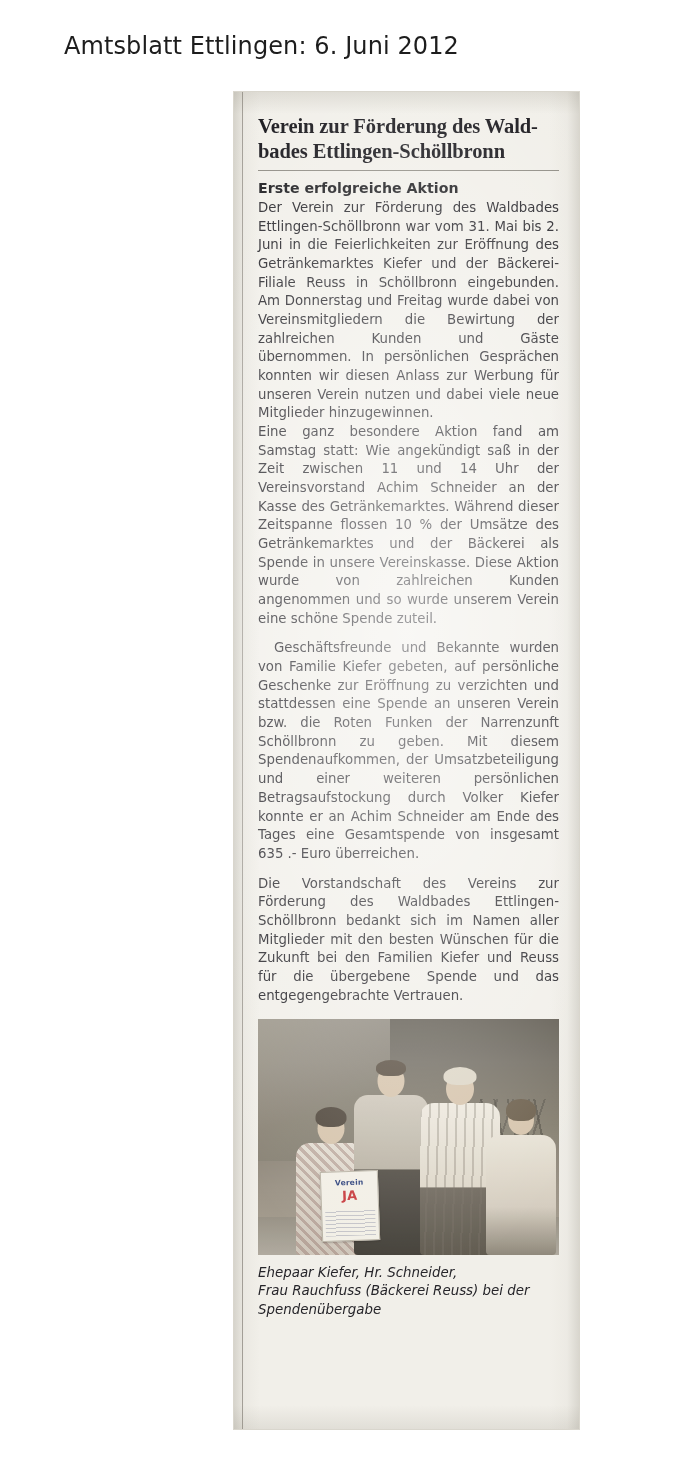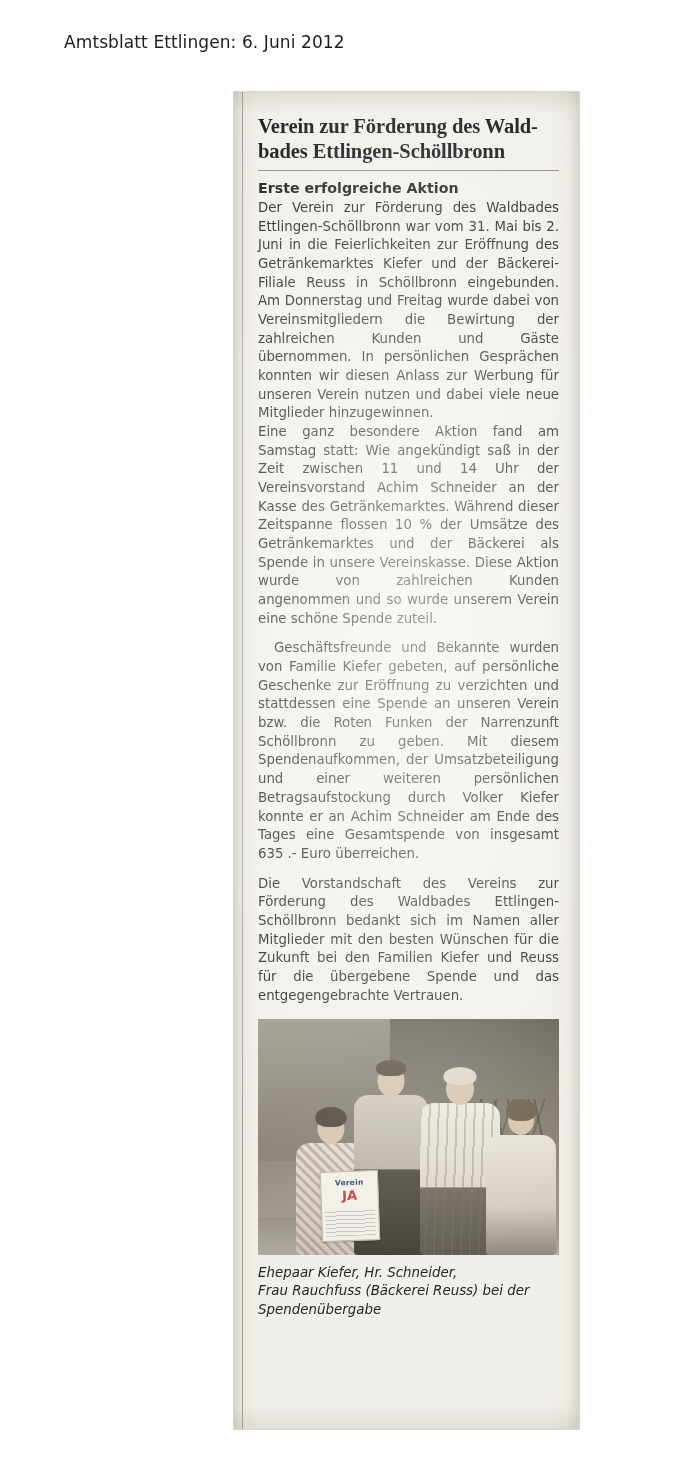--- a/index.html
+++ b/index.html
@@ -13,21 +13,21 @@
     font-family: "Liberation Sans", sans-serif;
     position: relative;
     overflow: hidden;
   }
 
   
   .page-header {
     position: absolute;
     left: 64px;
     top: 32px;
-    font-size: 17px;
+    font-size: 24px;
     color: #1d1d1d;
     letter-spacing: 0.1px;
     font-family: "DejaVu Sans", sans-serif;
     white-space: nowrap;
   }
 
   
   .clipping {
     position: absolute;
     left: 234px;

